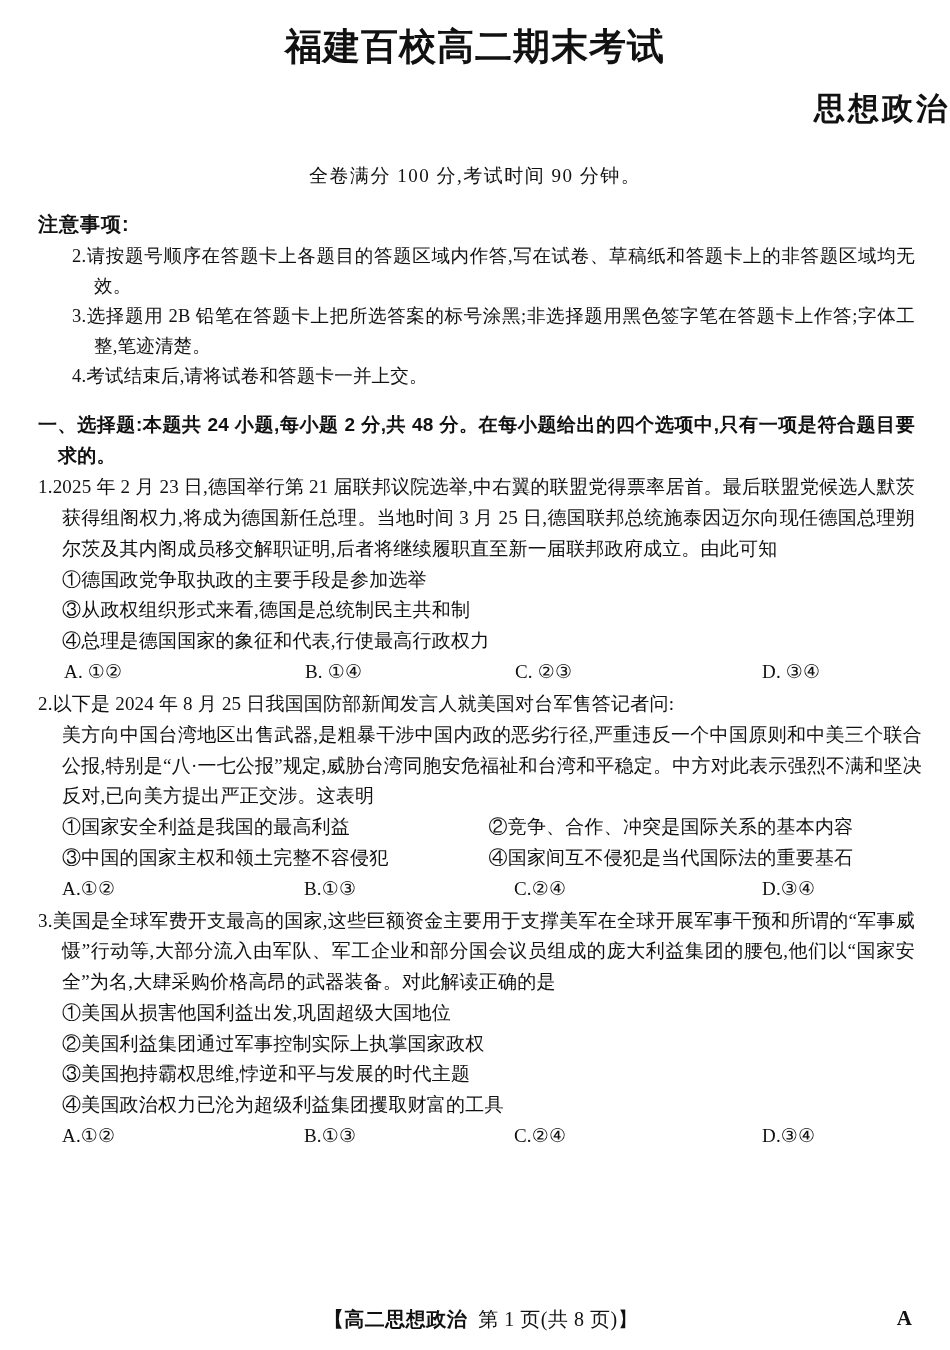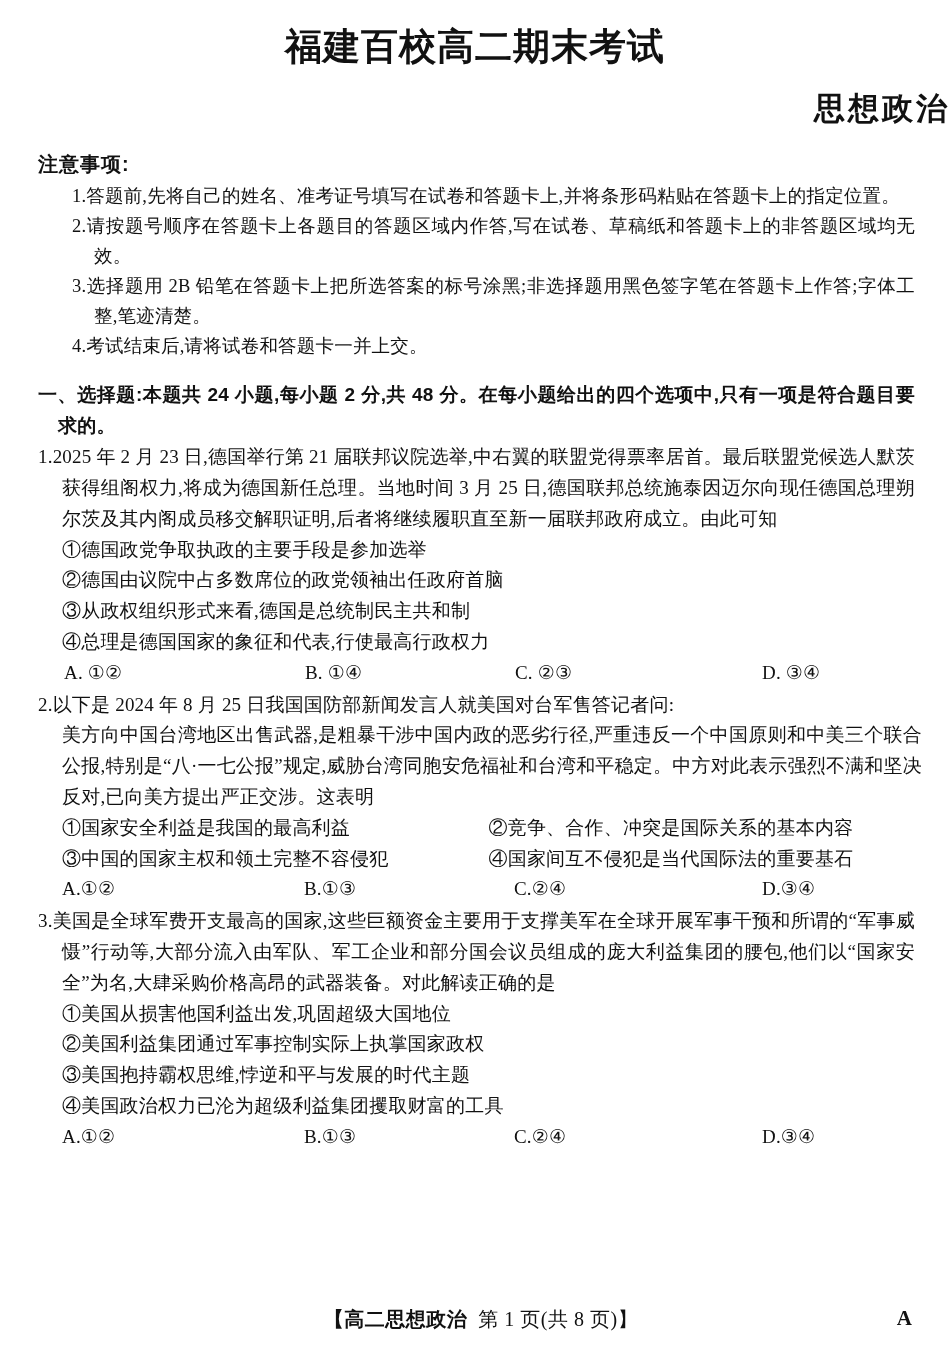--- a/index.html
+++ b/index.html
@@ -191,37 +191,36 @@
     font-family: "Liberation Serif", "DejaVu Serif", serif;
   }
 </style>
 </head>
 <body>
 
 <div class="page">
 
   <div class="doc-title">福建百校高二期末考试</div>
   <div class="doc-subject">思想政治</div>
+  <div class="doc-meta">全卷满分 100 分,考试时间 90 分钟。</div>
 
   <div class="notice-block">
     <div class="notice-title">注意事项:</div>
     <div class="notice-list">
-      <div class="notice-item">1.答题前,先将自己的姓名、准考证号填写在试卷和答题卡上,并将条形码粘贴在答题卡上的指定位置。</div>
       <div class="notice-item">2.请按题号顺序在答题卡上各题目的答题区域内作答,写在试卷、草稿纸和答题卡上的非答题区域均无效。</div>
       <div class="notice-item">3.选择题用 2B 铅笔在答题卡上把所选答案的标号涂黑;非选择题用黑色签字笔在答题卡上作答;字体工整,笔迹清楚。</div>
       <div class="notice-item">4.考试结束后,请将试卷和答题卡一并上交。</div>
     </div>
   </div>
 
   <div class="section-heading"><span class="first-line-pull">一、选择题:本题共 24 小题,每小题 2 分,共 48 分。在每小题给出的四个选项中,只有一项是符合题目要求的。</span></div>
 
   <div class="question">
     <div class="q-stem">1.2025 年 2 月 23 日,德国举行第 21 届联邦议院选举,中右翼的联盟党得票率居首。最后联盟党候选人默茨获得组阁权力,将成为德国新任总理。当地时间 3 月 25 日,德国联邦总统施泰因迈尔向现任德国总理朔尔茨及其内阁成员移交解职证明,后者将继续履职直至新一届联邦政府成立。由此可知</div>
     <div class="q-statement">①德国政党争取执政的主要手段是参加选举</div>
-    <div class="q-statement">②德国由议院中占多数席位的政党领袖出任政府首脑</div>
     <div class="q-statement">③从政权组织形式来看,德国是总统制民主共和制</div>
     <div class="q-statement">④总理是德国国家的象征和代表,行使最高行政权力</div>
     <div class="q-answers sp-wide">
       <span class="ans ans-a">A. ①②</span>
       <span class="ans ans-b">B. ①④</span>
       <span class="ans ans-c">C. ②③</span>
       <span class="ans ans-d">D. ③④</span>
     </div>
   </div>
 

